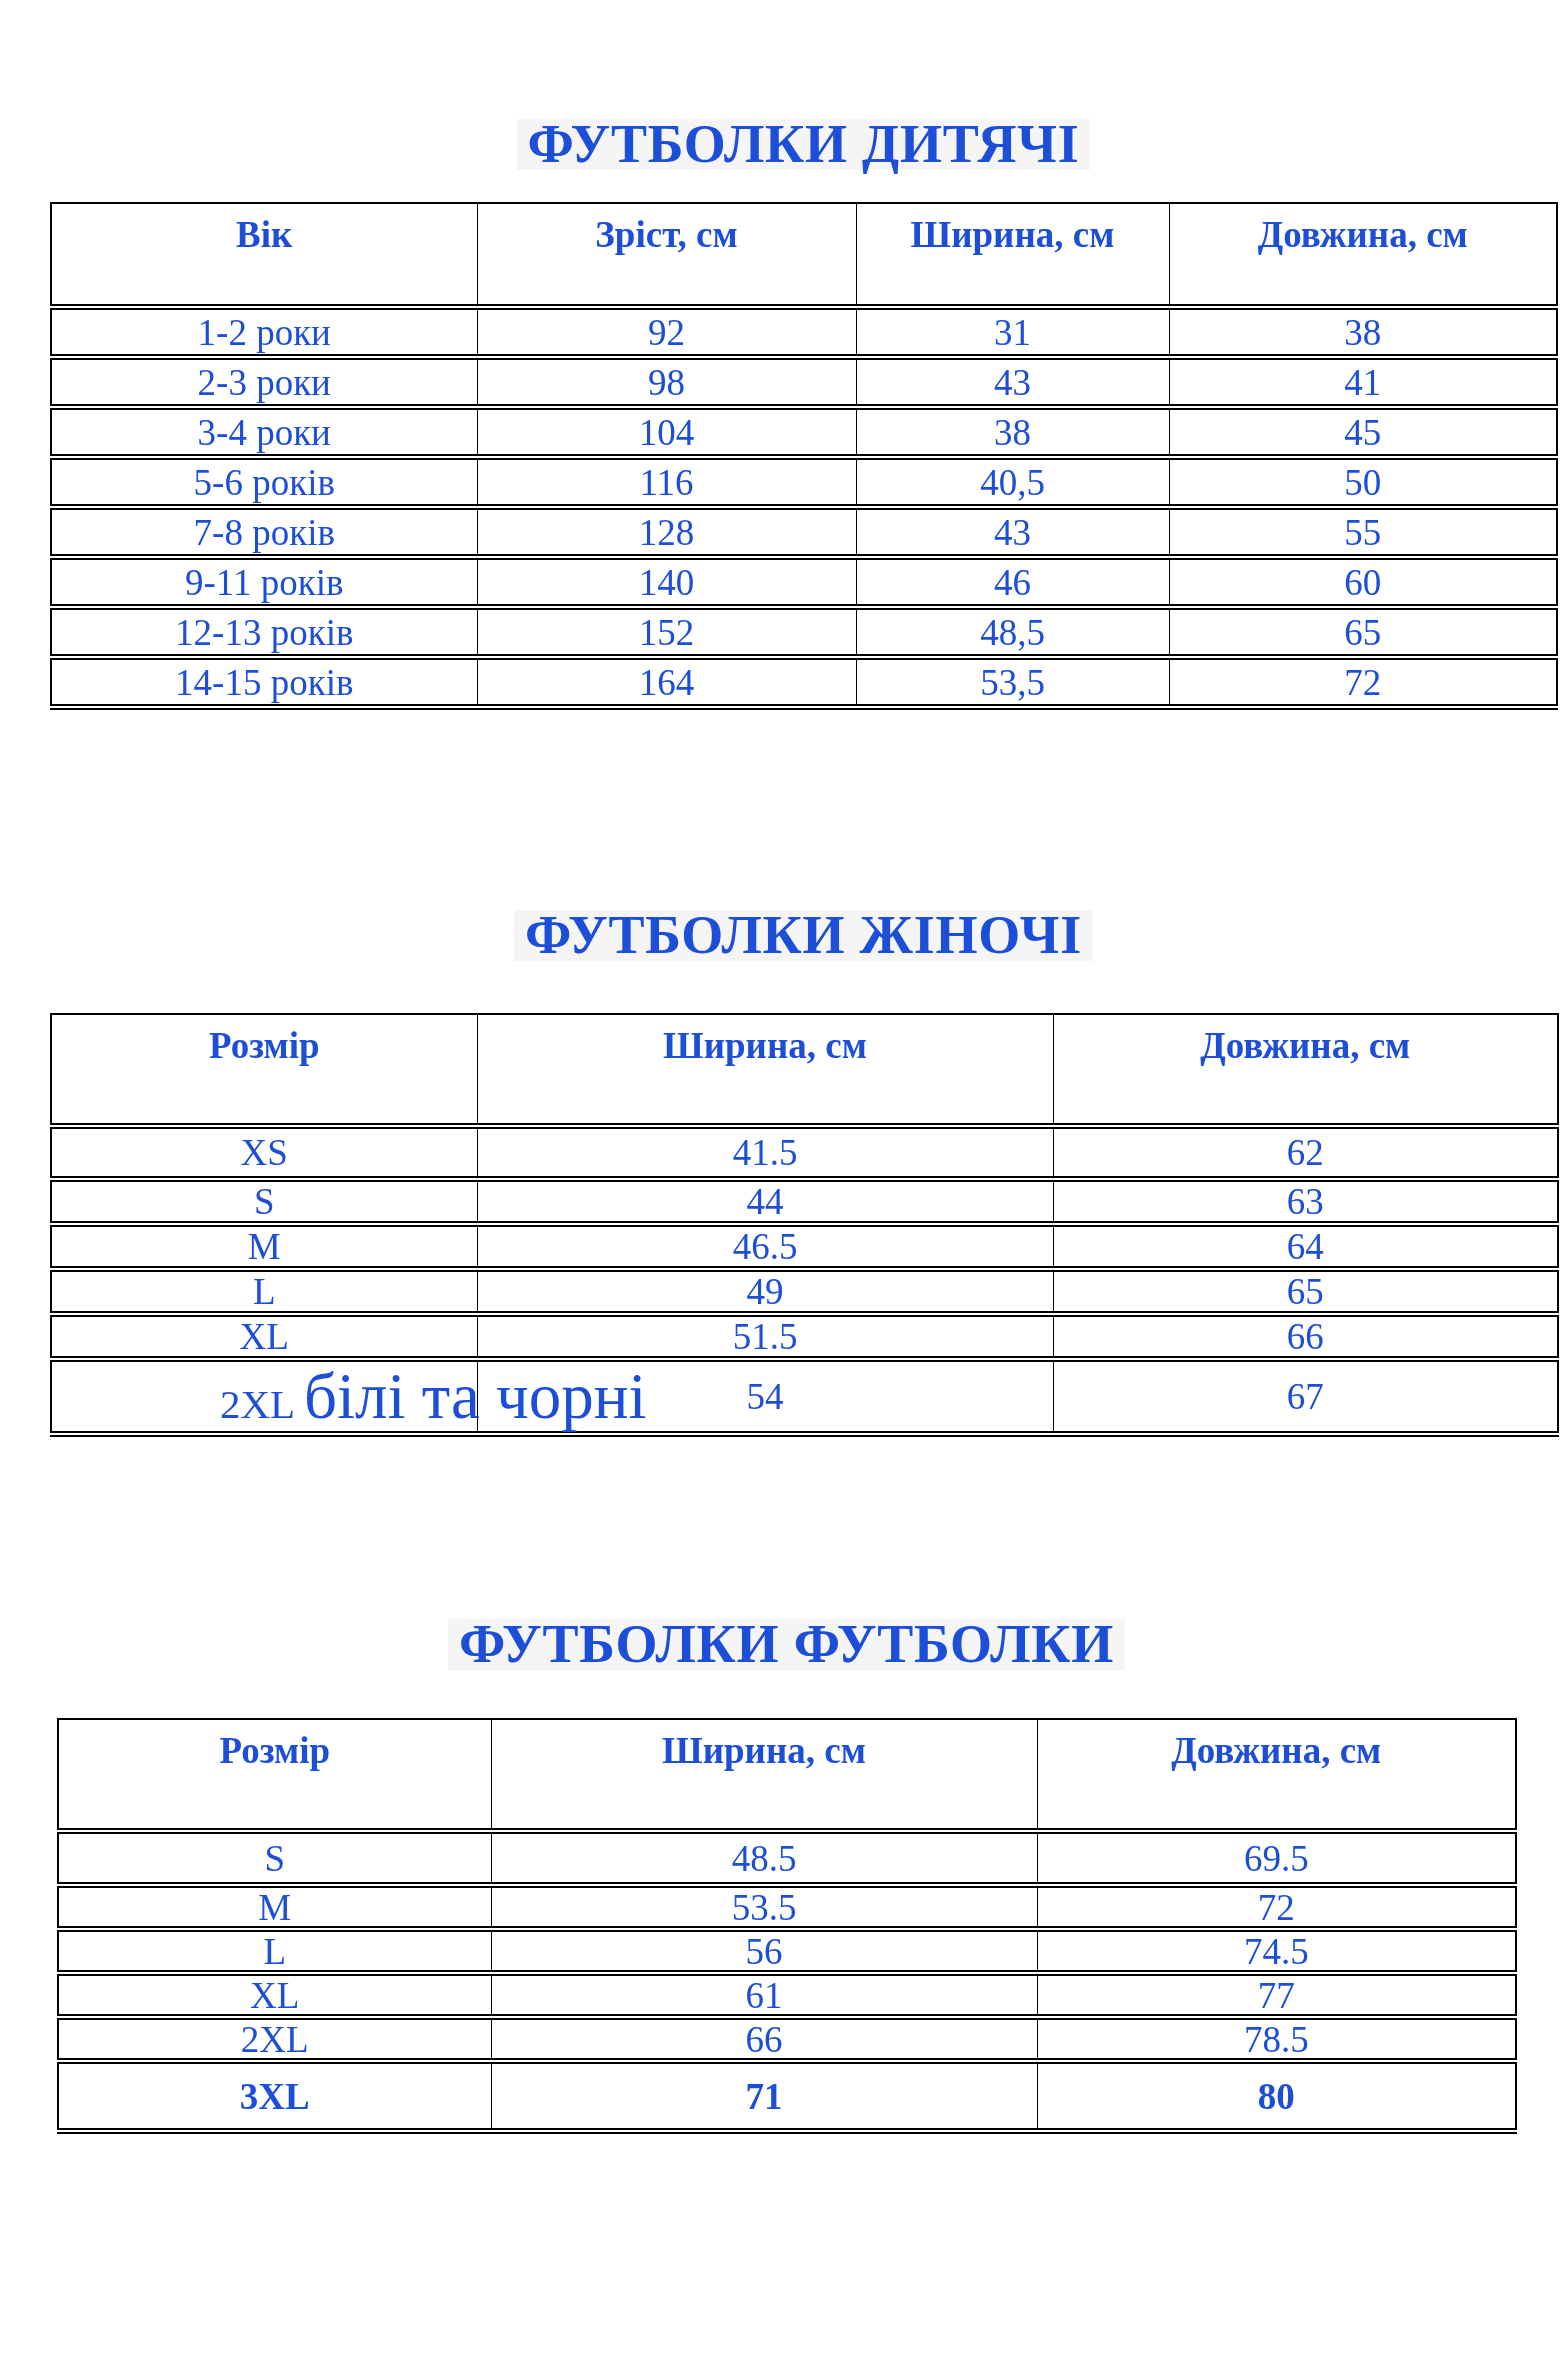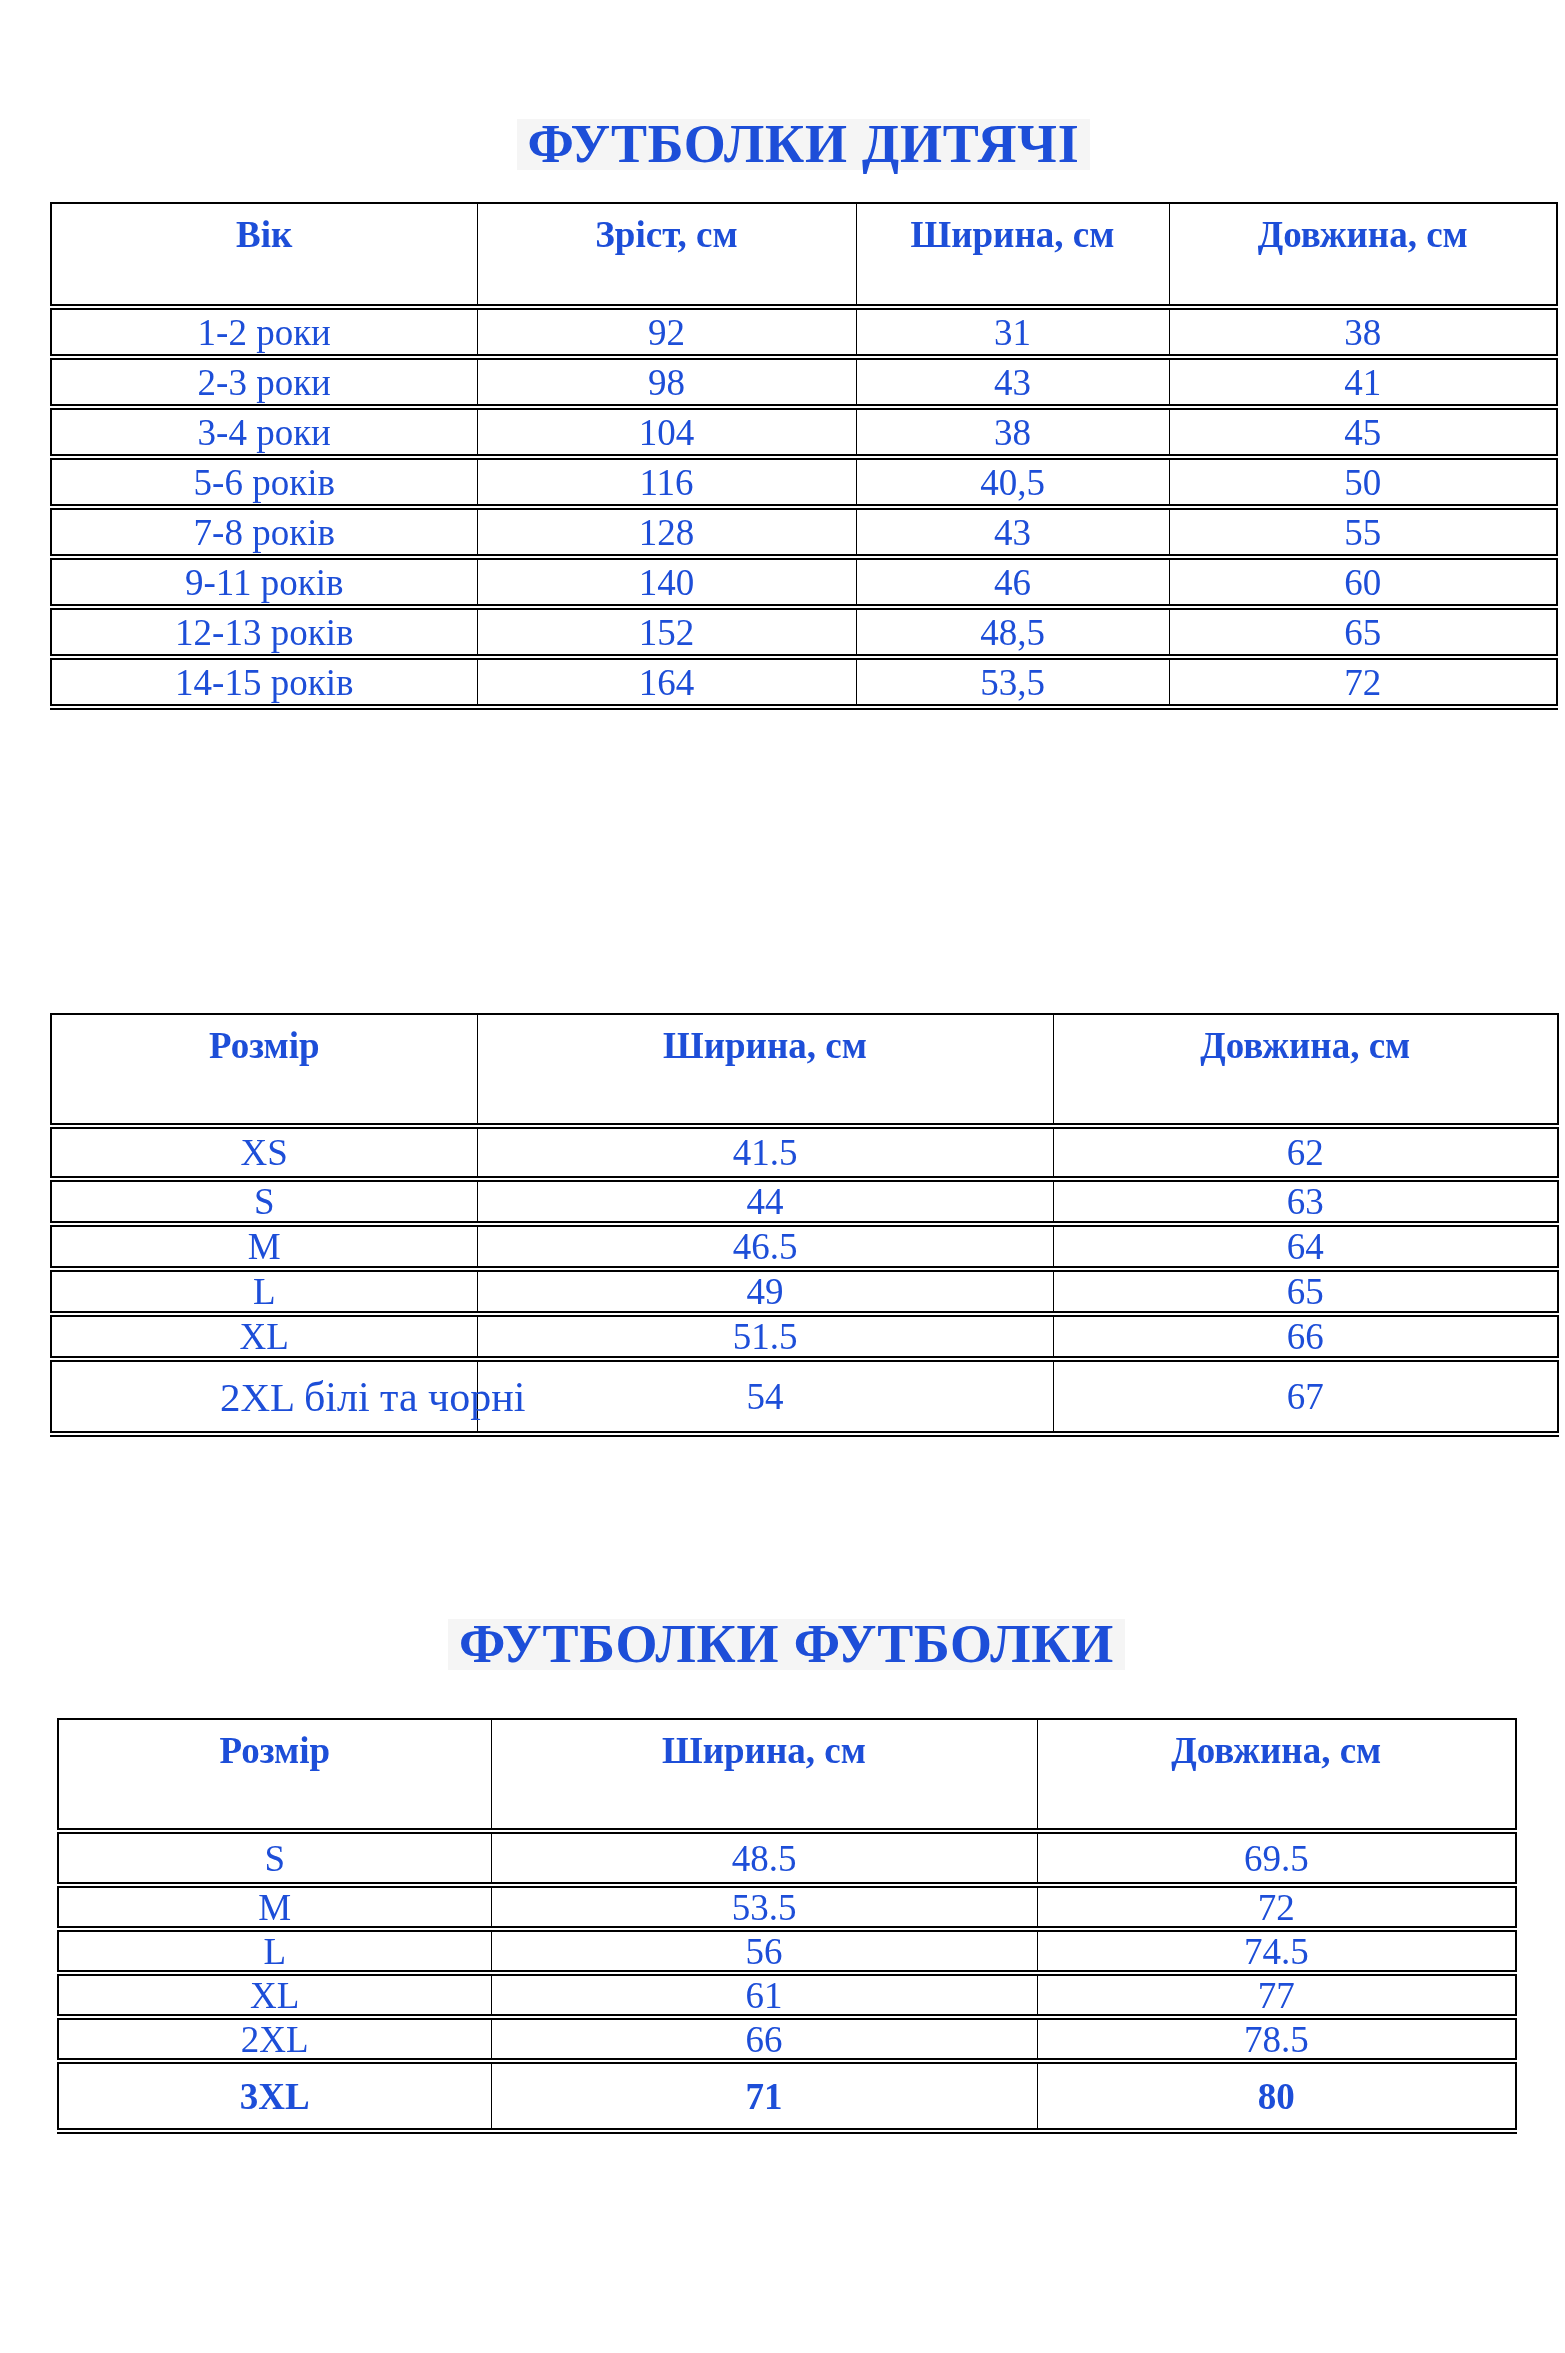--- a/index.html
+++ b/index.html
@@ -82,21 +82,21 @@
   
   td.note-cell{
     text-align:left;
     padding-left:168px;
   }
   .ovf{
     white-space:nowrap;
     font-size:41px;
   }
   .ovf .note{
-    font-size:42px;
+    font-size:65px;
   }
 </style>
 </head>
 <body>
 
 <div class="page">
 
   <div class="doc-title" id="title-kids">
     <span class="hl">ФУТБОЛКИ ДИТЯЧІ</span>
   </div>
@@ -160,20 +160,23 @@
         </tr>
         <tr>
           <td>14-15 років</td>
           <td>164</td>
           <td>53,5</td>
           <td>72</td>
         </tr>
       </tbody>
   </table>
 
+  <div class="doc-title" id="title-women">
+    <span class="hl">ФУТБОЛКИ ЖІНОЧІ</span>
+  </div>
   <table class="size-table" id="table-women">
     <colgroup>
       <col style="width:426px">
         <col style="width:576px">
         <col style="width:505px">
     </colgroup>
     <thead>
       <tr>
         <th>Розмір</th>
         <th>Ширина, см</th>

